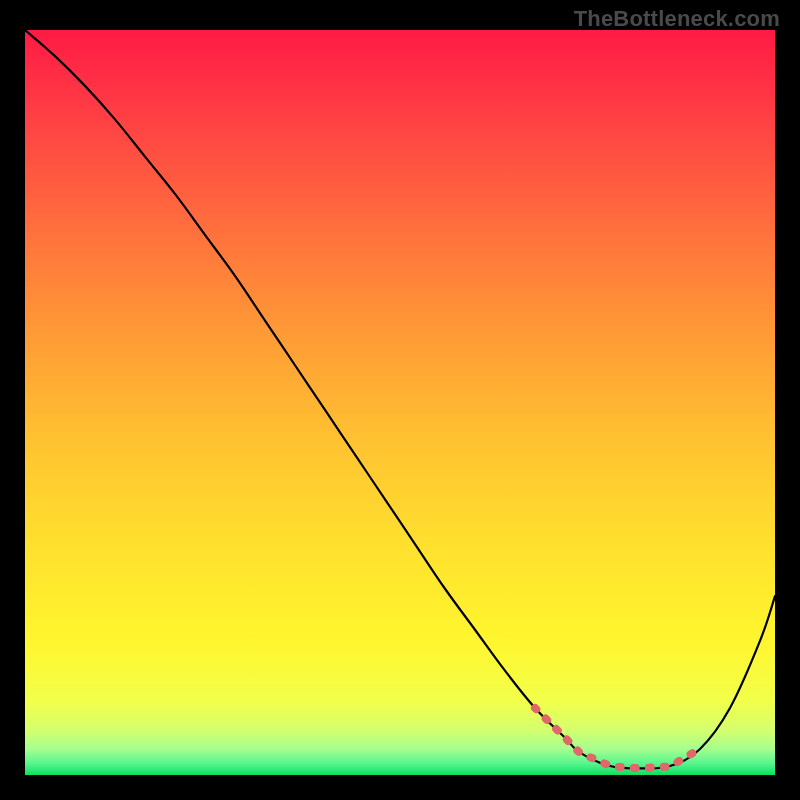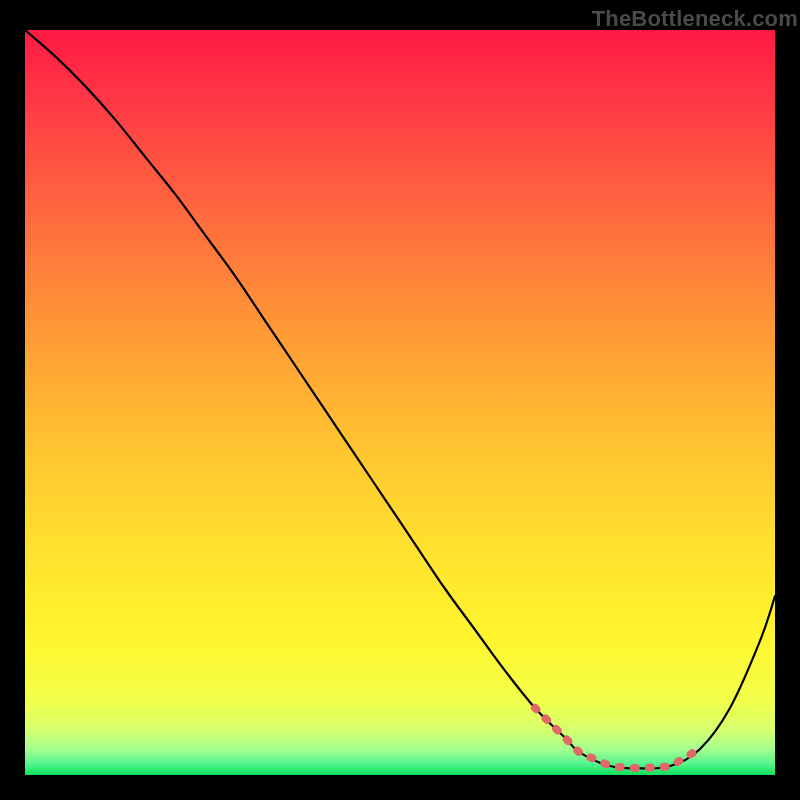--- a/index.html
+++ b/index.html
@@ -12,21 +12,21 @@
   }
   .stage {
     position: relative;
     width: 800px;
     height: 800px;
     background: #000;
   }
   .attribution {
     position: absolute;
     top: 6px;
-    right: 2px;
+    right: 20px;
     color: #4a4a4a;
     font-size: 22px;
     font-weight: 600;
     letter-spacing: 0.2px;
   }
   .plot {
     position: absolute;
     left: 25px;
     top: 30px;
     width: 750px;

